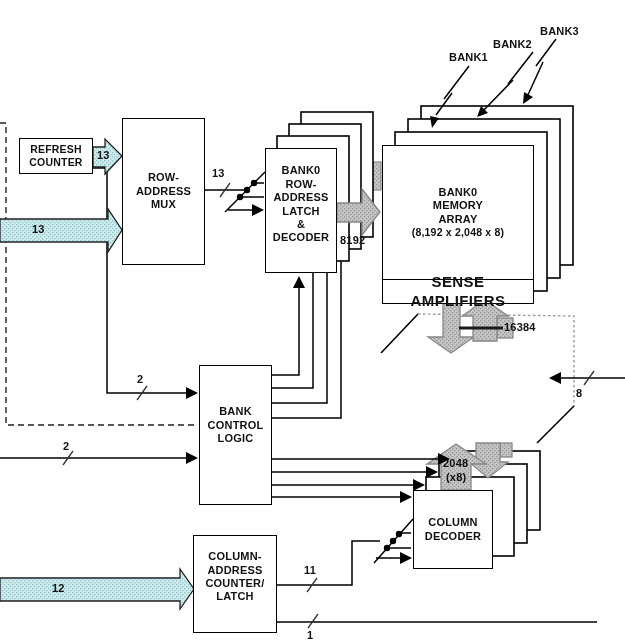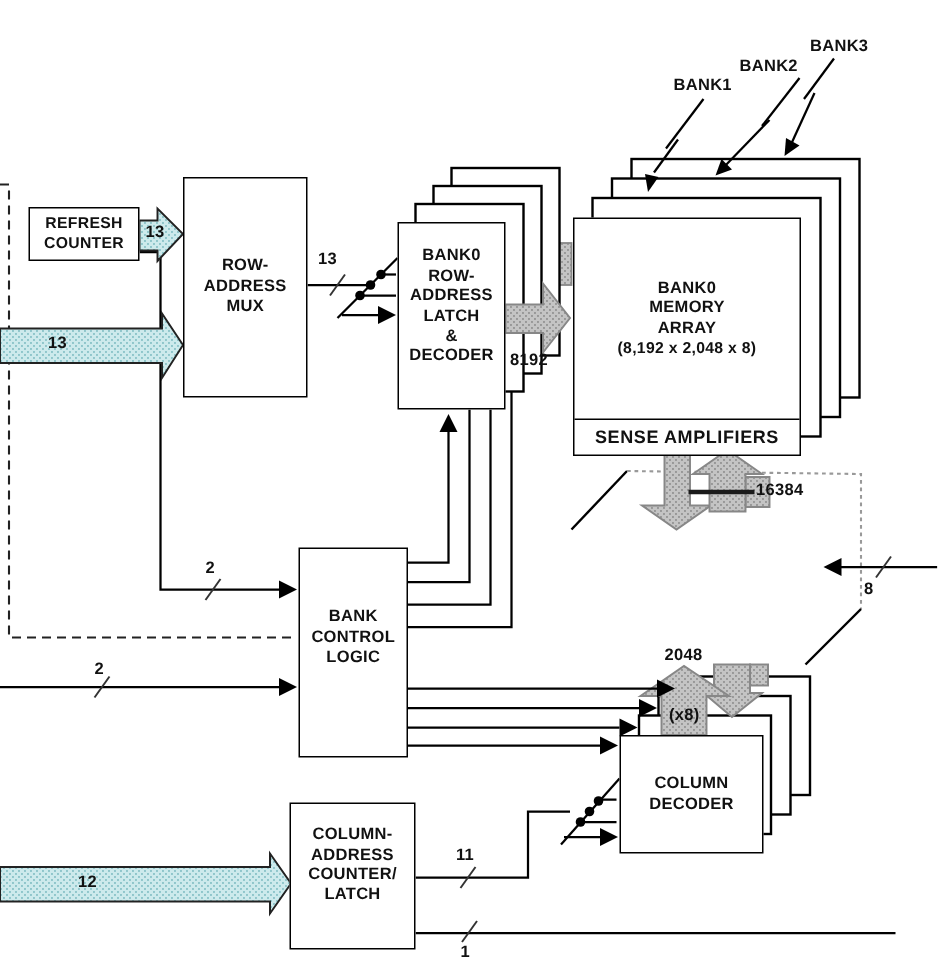--- a/index.html
+++ b/index.html
@@ -10,21 +10,21 @@
        display:flex;flex-direction:column;align-items:center;justify-content:center;
        text-align:center;font-weight:700;font-size:11px;line-height:1.22;
        letter-spacing:.2px;color:#111;z-index:2;}
   .box span{display:block;}
   .lbl{position:absolute;z-index:3;font-weight:700;font-size:11px;line-height:1;
        color:#111;letter-spacing:.2px;white-space:nowrap;}
   .memwrap{padding:0;justify-content:flex-start;}
   .memmain{flex:1 1 auto;display:flex;flex-direction:column;align-items:center;justify-content:center;width:100%;}
   .memmain .small{font-size:10.5px;}
   .sense{width:100%;height:24px;border-top:1.6px solid #000;display:flex;align-items:center;
-         justify-content:center;font-size:12px;letter-spacing:.4px;box-sizing:border-box;}
+         justify-content:center;font-size:15px;letter-spacing:.4px;box-sizing:border-box;}
   .pb26{padding-bottom:19px;} .pb14{padding-bottom:14px;} .pb12{padding-bottom:12px;}
 </style>
 </head>
 <body>
 
 <div id="stage">
 
   <svg id="wires" width="625" height="641" viewBox="0 0 625 641">
     <defs>
       <pattern id="pTeal" width="4" height="4" patternUnits="userSpaceOnUse">
@@ -191,35 +191,35 @@
   </div>
 
 
   <div class="box pb14" style="left:193px;top:535px;width:84px;height:98px;">
     <span>COLUMN-</span>
     <span>ADDRESS</span>
     <span>COUNTER/</span>
     <span>LATCH</span>
   </div>
 
-  <div class="box" style="left:413px;top:490px;width:96px;height:79px;">
+  <div class="box" style="left:413px;top:490px;width:80px;height:79px;">
     <span>COLUMN</span>
     <span>DECODER</span>
   </div>
 
   <span class="lbl" style="left:449px;top:52px;">BANK1</span>
   <span class="lbl" style="left:493px;top:39px;">BANK2</span>
   <span class="lbl" style="left:540px;top:26px;">BANK3</span>
 
   <span class="lbl" style="left:97px;top:150px;">13</span>
   <span class="lbl" style="left:32px;top:224px;">13</span>
   <span class="lbl" style="left:212px;top:168px;">13</span>
   <span class="lbl" style="left:137px;top:374px;">2</span>
   <span class="lbl" style="left:63px;top:441px;">2</span>
   <span class="lbl" style="left:52px;top:583px;">12</span>
   <span class="lbl" style="left:304px;top:565px;">11</span>
   <span class="lbl" style="left:307px;top:630px;">1</span>
   <span class="lbl" style="left:340px;top:206px;margin-top:29px;">8192</span>
   <span class="lbl" style="left:504px;top:322px;">16384</span>
-  <span class="lbl" style="left:443px;top:432px;text-align:center;">2048</span>
+  <span class="lbl" style="left:443px;top:458px;text-align:center;">2048</span>
   <span class="lbl" style="left:446px;top:472px;">(x8)</span>
   <span class="lbl" style="left:576px;top:388px;">8</span>
 </div>
 
 </body></html>

